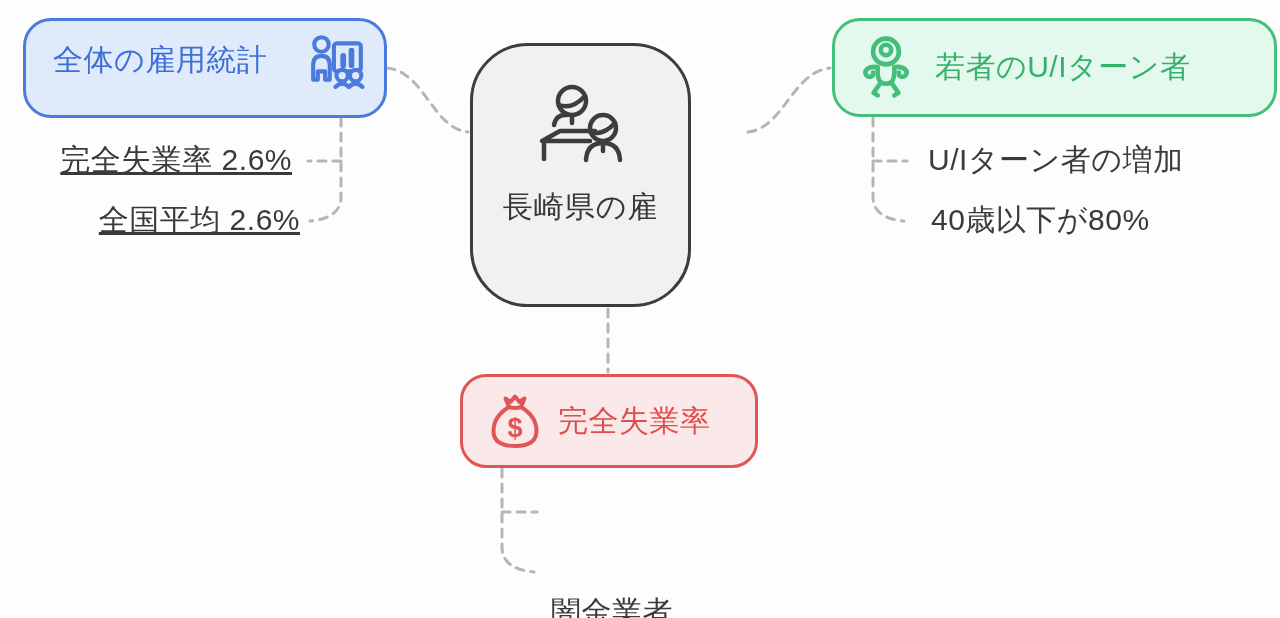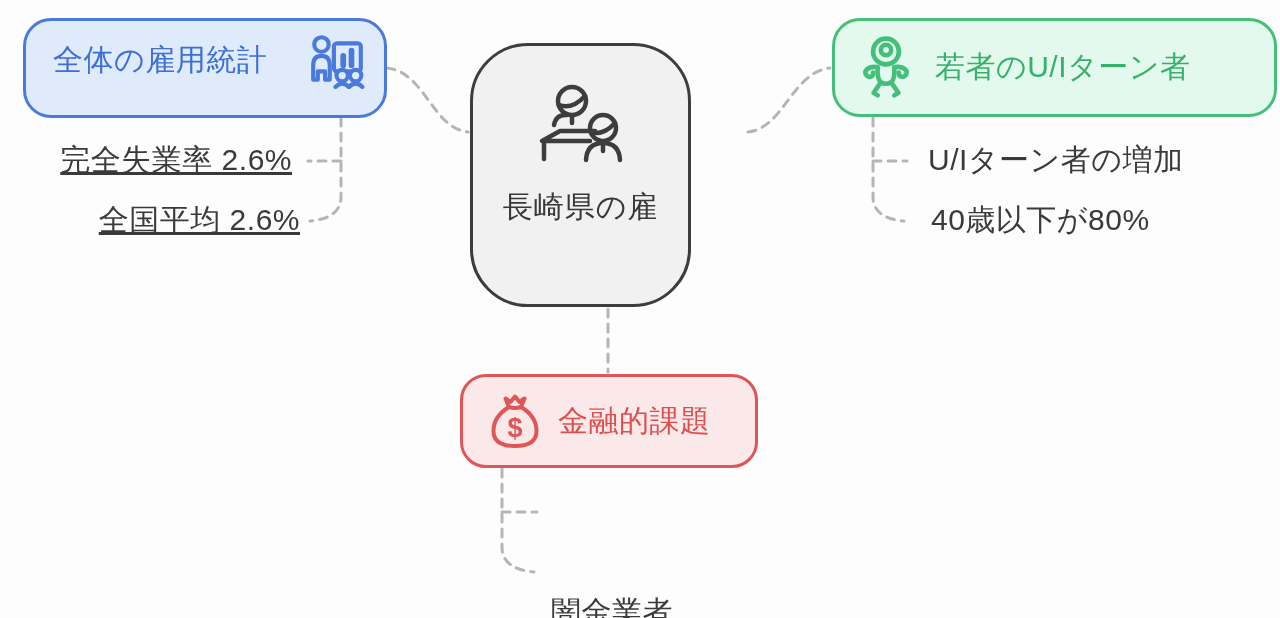--- a/index.html
+++ b/index.html
@@ -111,21 +111,21 @@
     <span class="title">若者のU/Iターン者</span>
   </div>
 
   <div class="node node-red">
     <svg class="icon" width="52" height="58" viewBox="0 0 52 58" fill="none" stroke="#e05555" stroke-width="4" stroke-linecap="round" stroke-linejoin="round">
       <path d="M20,15 L16.5,6.5 L21.5,10 L26,4.5 L30.5,10 L35.5,6.5 L32,15"></path>
       <path d="M20,15 Q26,17 32,15"></path>
       <path d="M20,15 C10,21 4.5,30 4.5,39 C4.5,50 13,54 26,54 C39,54 47.5,50 47.5,39 C47.5,30 42,21 32,15"></path>
       <text x="26" y="45" text-anchor="middle" font-size="27" font-weight="bold" fill="#e05555" stroke="none" font-family="'Liberation Sans',sans-serif">$</text>
     </svg>
-    <span class="title">金融的課題</span>
+    <span class="title">完全失業率</span>
   </div>
 
   <div class="leaf r" style="right:988px;top:143px;">完全失業率 2.6%</div>
   <div class="leaf r" style="right:980px;top:203px;">全国平均 2.6%</div>
 
   <div class="leaf" style="left:928px;top:143px;">U/Iターン者の増加</div>
   <div class="leaf" style="left:922px;top:203px;margin-left:9px;">40歳以下が80%</div>
 
   <div class="leaf" style="left:551px;top:551px;margin-top:44px;">闇金業者</div>
 

